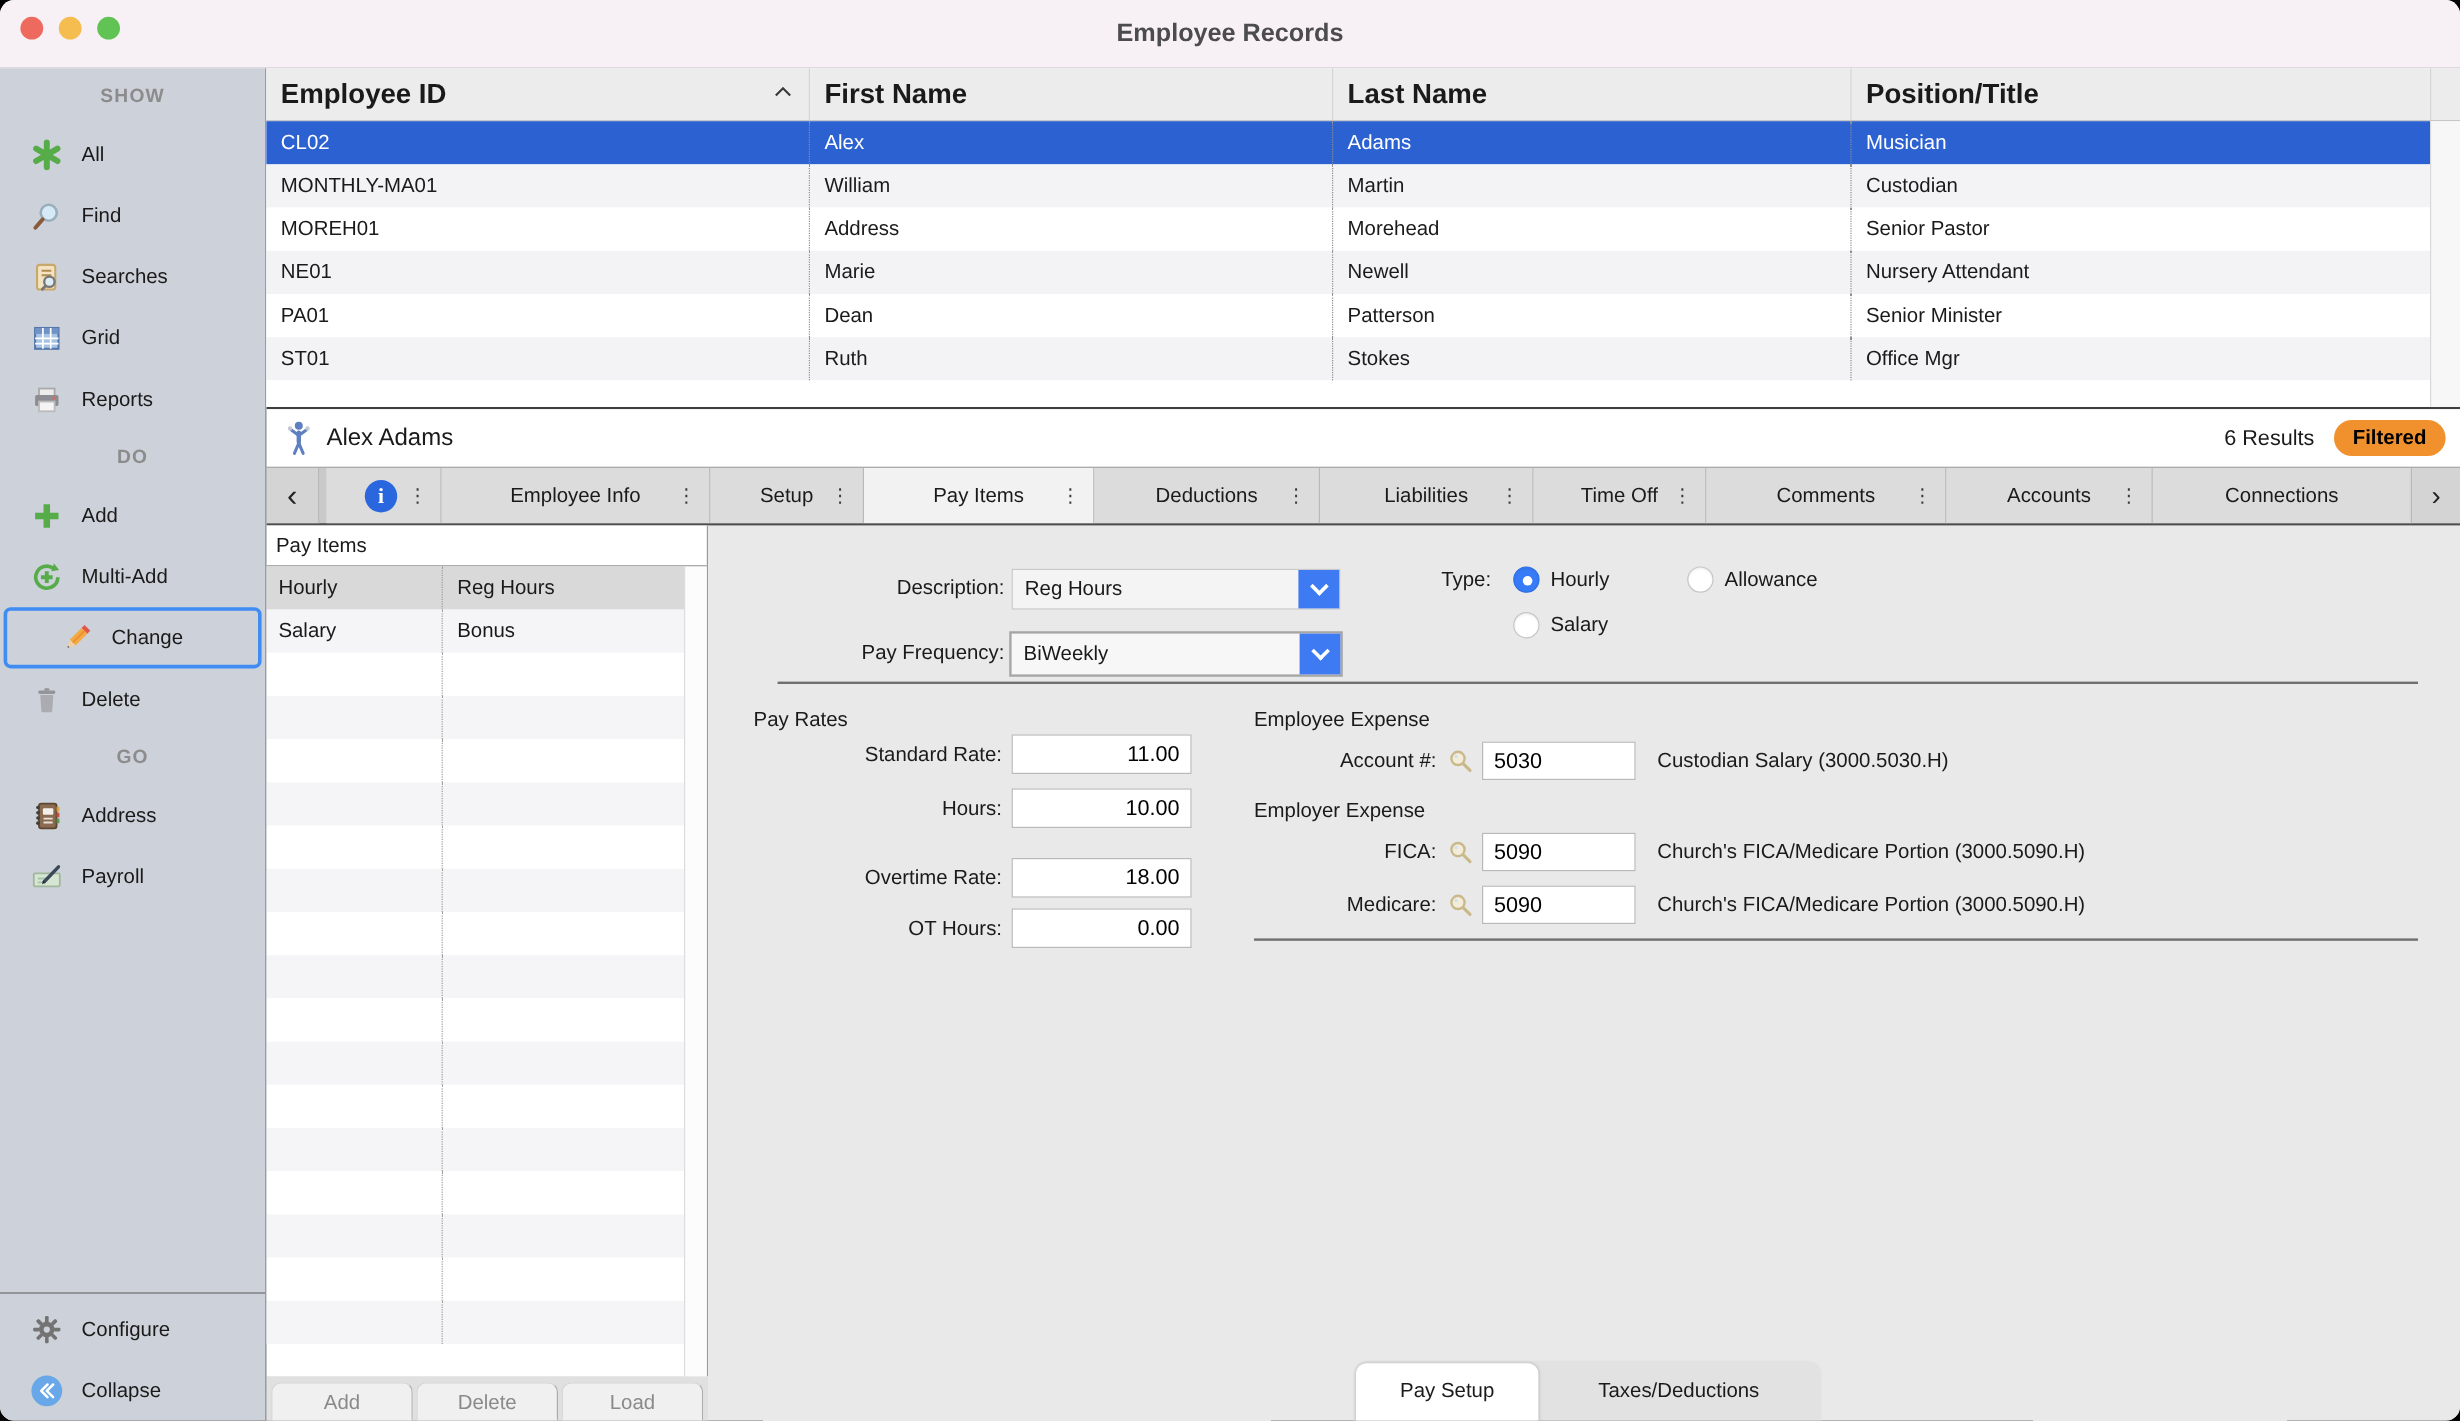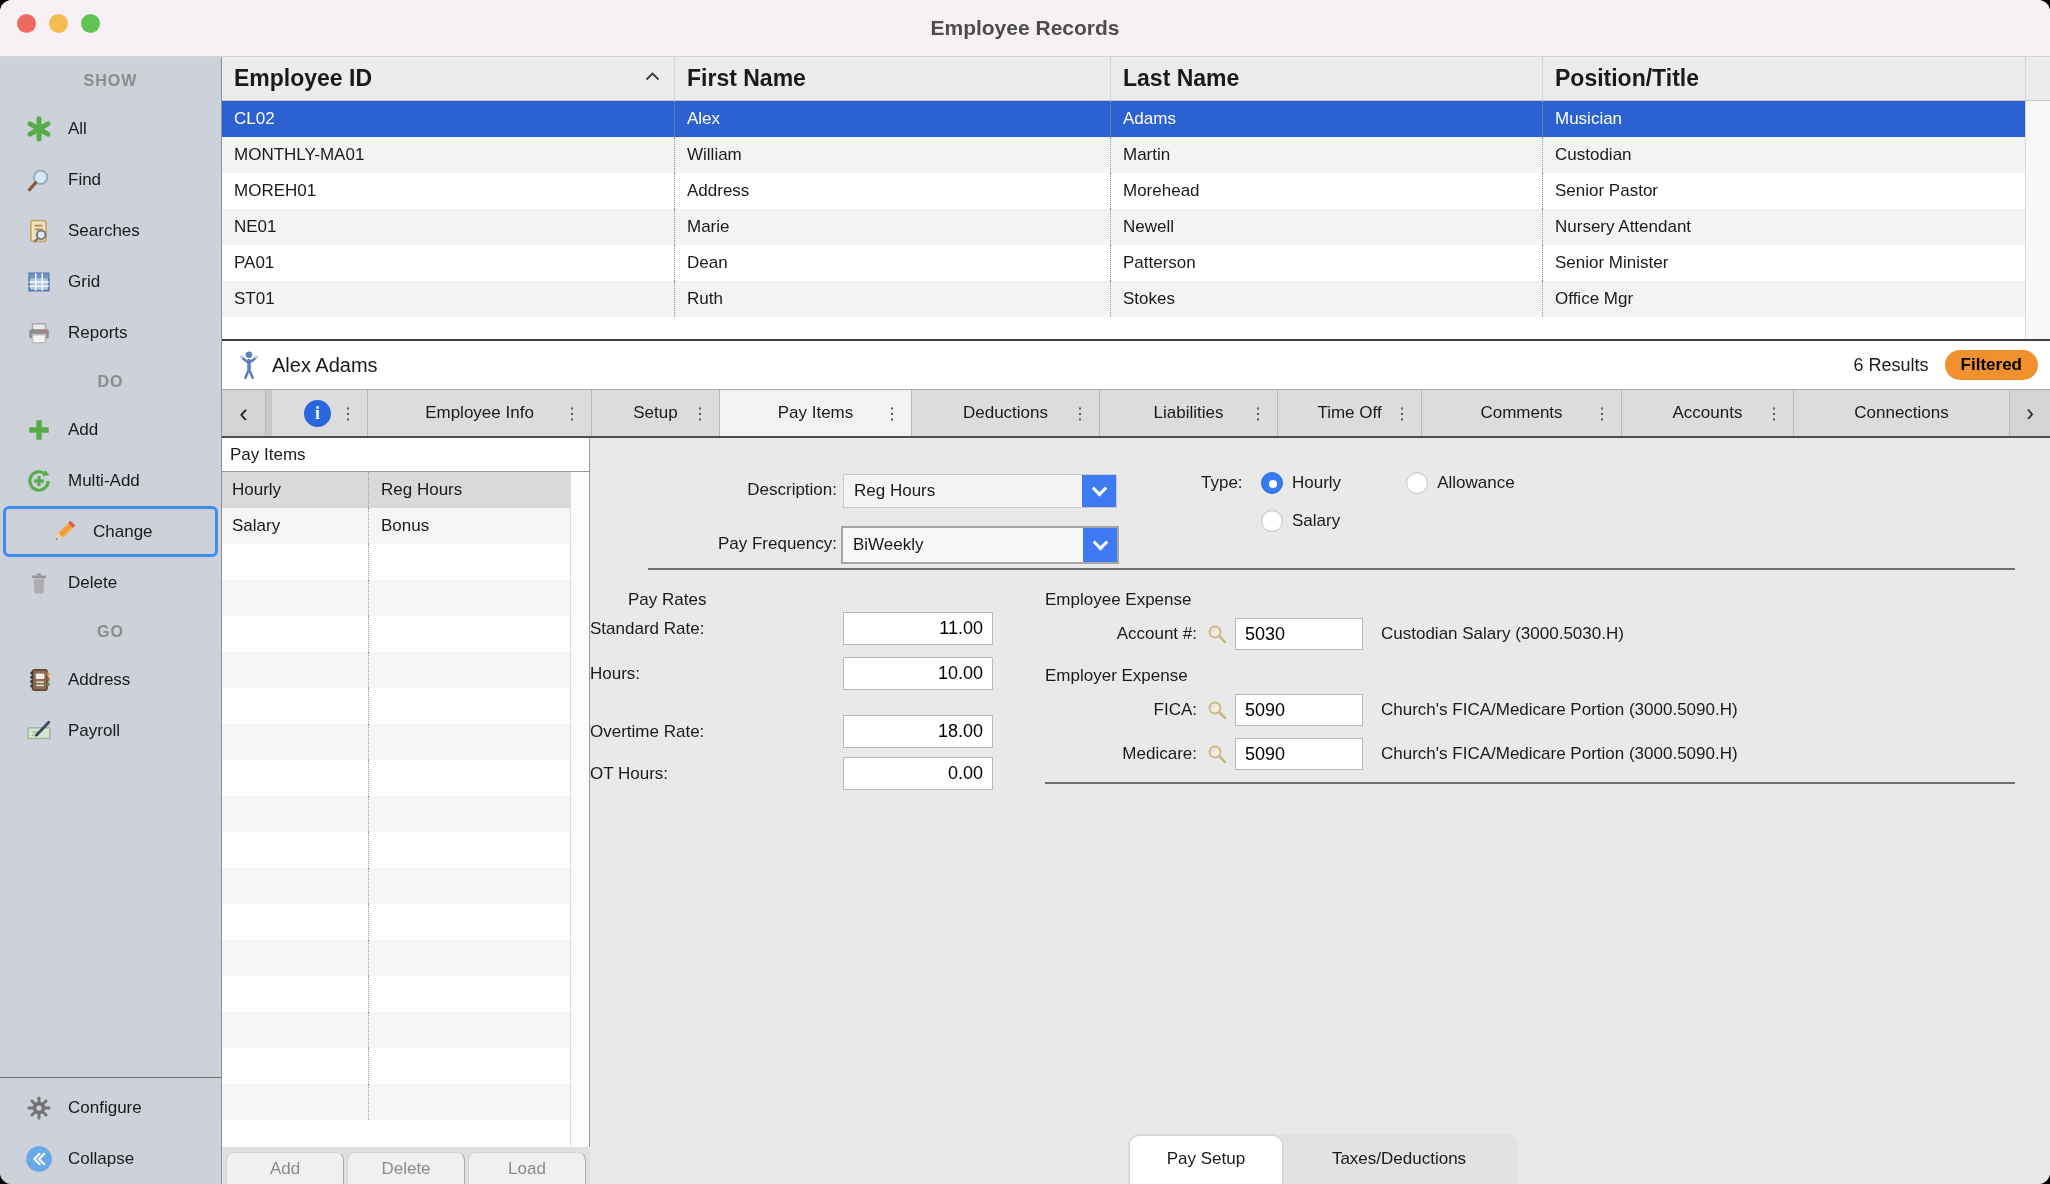--- a/index.html
+++ b/index.html
@@ -97,21 +97,21 @@
   .type-row { display:flex; align-items:center; height:30px; margin-bottom:8px; }
   .radio { width:22px; height:22px; border-radius:50%; background:#fff; border:1px solid #C5C5C5; box-shadow:inset 0 1px 2px rgba(0,0,0,.08); margin-right:9px; position:relative; flex:0 0 auto; }
   .radio.sel { background:#377CF6; border-color:#2F6FE4; }
   .radio.sel::after { content:""; position:absolute; left:7px; top:7px; width:8px; height:8px; border-radius:50%; background:#fff; }
 
   .hrule { position:absolute; height:2px; background:#707070; }
 
   .pr-group { position:absolute; left:0; top:152px; width:415px; font-size:17px; }
   .pr-head { position:absolute; left:38px; top:0; font-size:17px; }
   .pr-row { position:absolute; display:flex; align-items:center; }
-  .pr-row .plab { width:245px; }
+  .pr-row .plab { width:245px; text-align:right; }
   .pr-row input { margin-left:8px; width:150px; height:33px; border:1px solid #B9B9B9; background:#fff; font-size:18px; text-align:right; padding-right:9px; font-family:"Liberation Sans", sans-serif; }
 
   .exp-group { position:absolute; left:455px; top:152px; width:980px; font-size:17px; }
   .exp-head { position:absolute; left:0; font-size:17px; }
   .exp-row { position:absolute; display:flex; align-items:center; }
   .exp-row .elab { width:152px; text-align:right; margin-right:8px; }
   .exp-row input { width:128px; height:32px; border:1px solid #B9B9B9; background:#fff; font-size:18px; padding-left:9px; margin-left:6px; font-family:"Liberation Sans", sans-serif; }
   .exp-row .edesc { margin-left:18px; }
 
   .seg-ctl { position:absolute; left:538px; top:696px; width:390px; height:62px; background:#E2E2E2; border-radius:11px; display:flex; padding:2px; }

